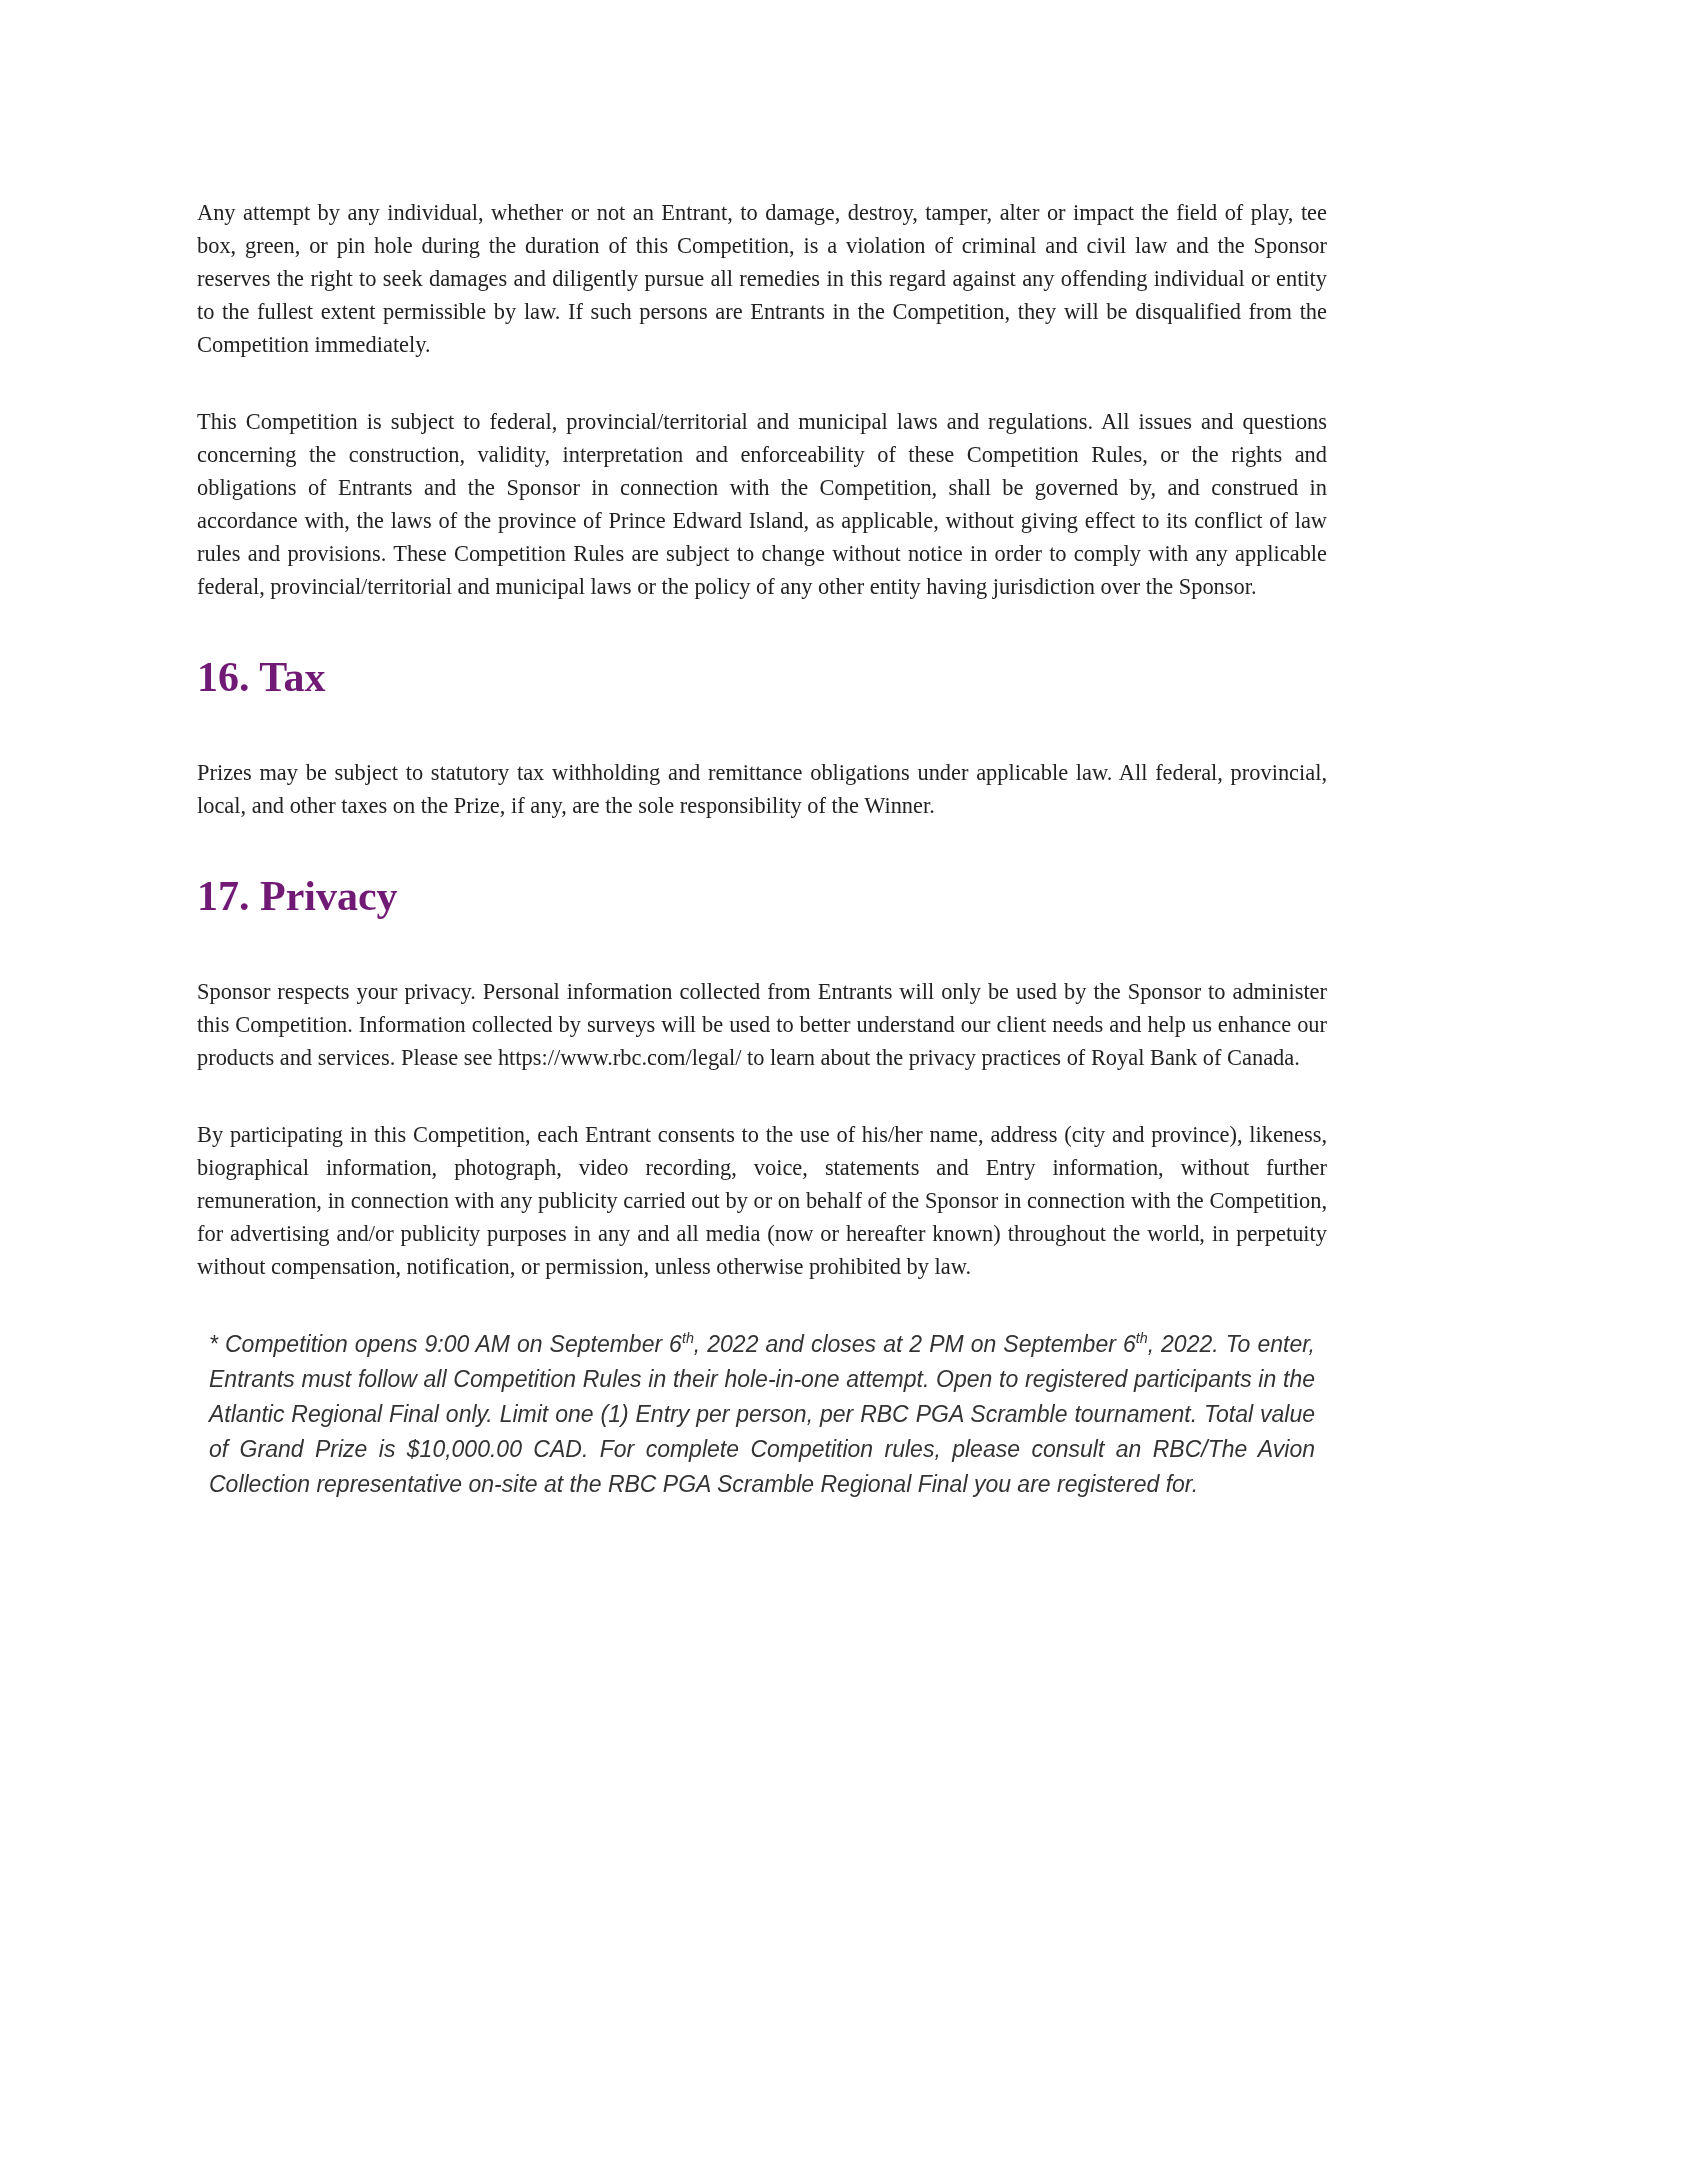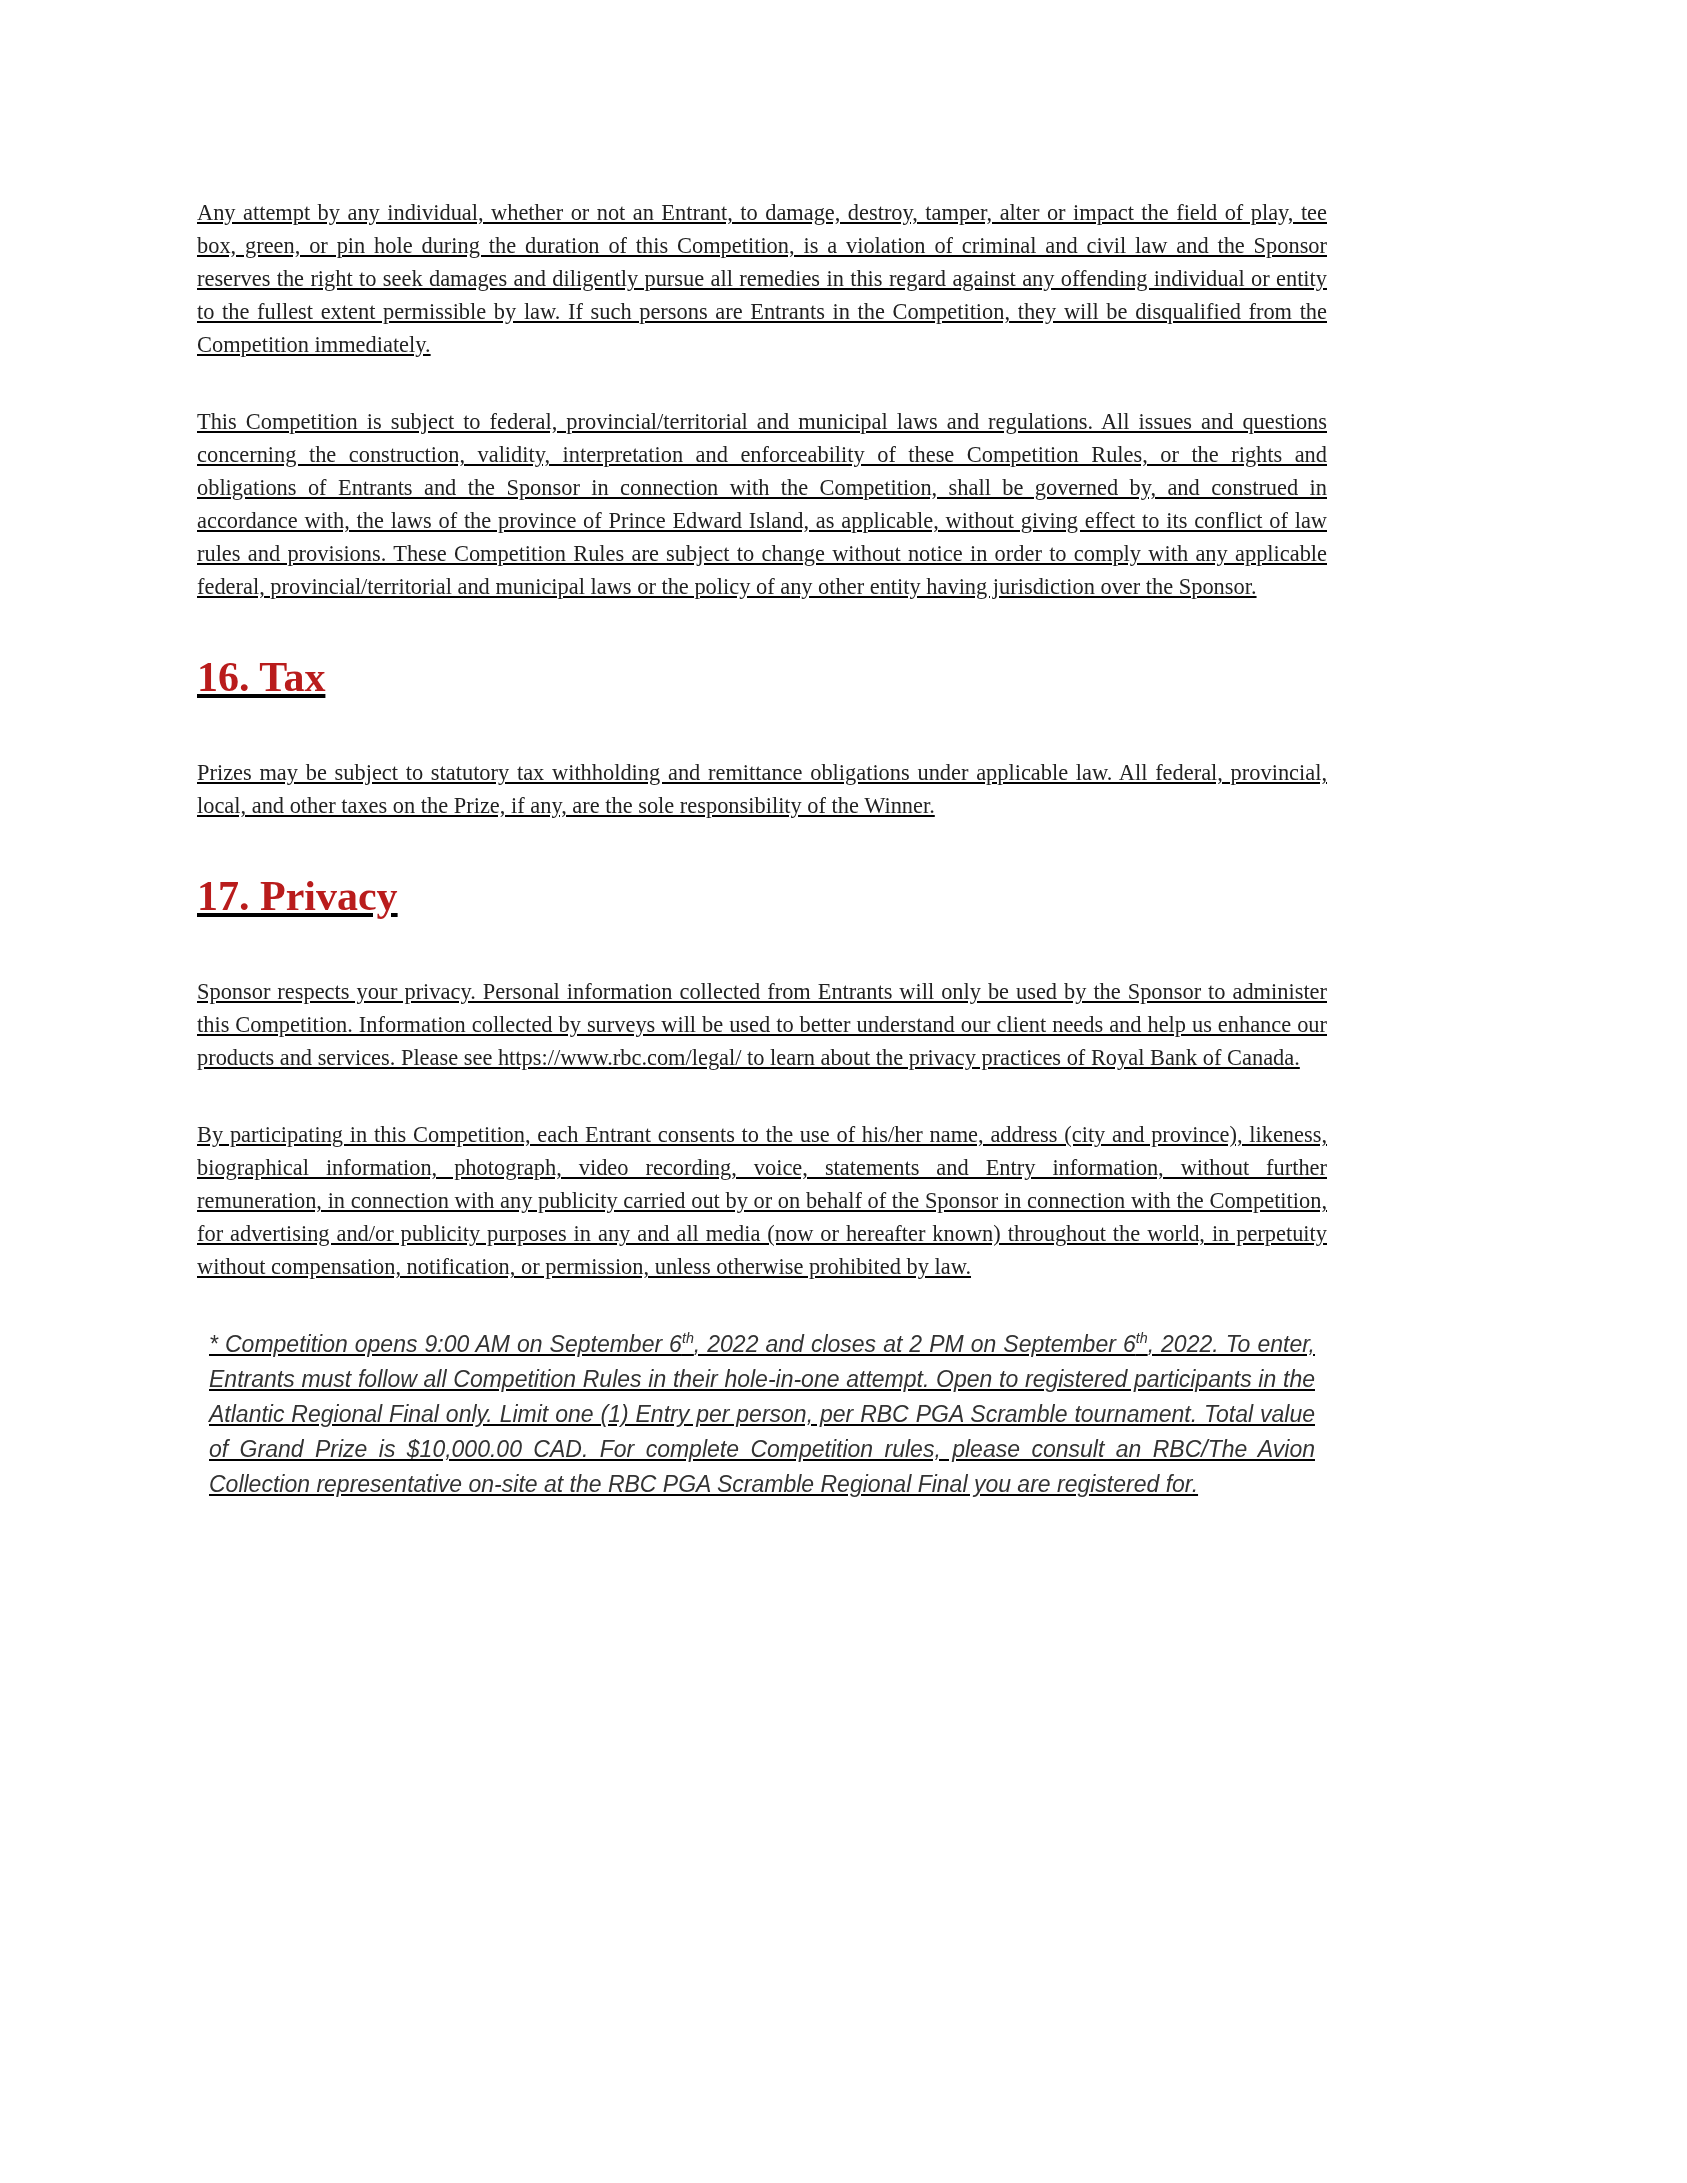--- a/index.html
+++ b/index.html
@@ -8,35 +8,34 @@
     background: #ffffff;
   }
   .page {
     position: relative;
     width: 1558px;
     height: 2183px;
     background: #ffffff;
     box-sizing: border-box;
     padding: 196px 231px 101px 197px;
     overflow: hidden;
-    text-decoration: underline;
   }
   .body-para {
     font-family: "Liberation Serif", "DejaVu Serif", serif;
     font-size: 22.4px;
     line-height: 33px;
     color: #222222;
     text-align: justify;
     margin: 0 0 44px 0;
   }
   .section-heading {
     font-family: "Liberation Serif", "DejaVu Serif", serif;
     font-size: 42px;
     font-weight: bold;
-    color: #b91c1c;
+    color: #701a75;
     margin: 51px 0 56px 0;
     line-height: 1.1;
     text-align: left;
   }
   .short-rules-para {
     font-family: "Liberation Sans", "DejaVu Sans", sans-serif;
     font-style: italic;
     font-size: 23px;
     line-height: 35px;
     color: #333333;

